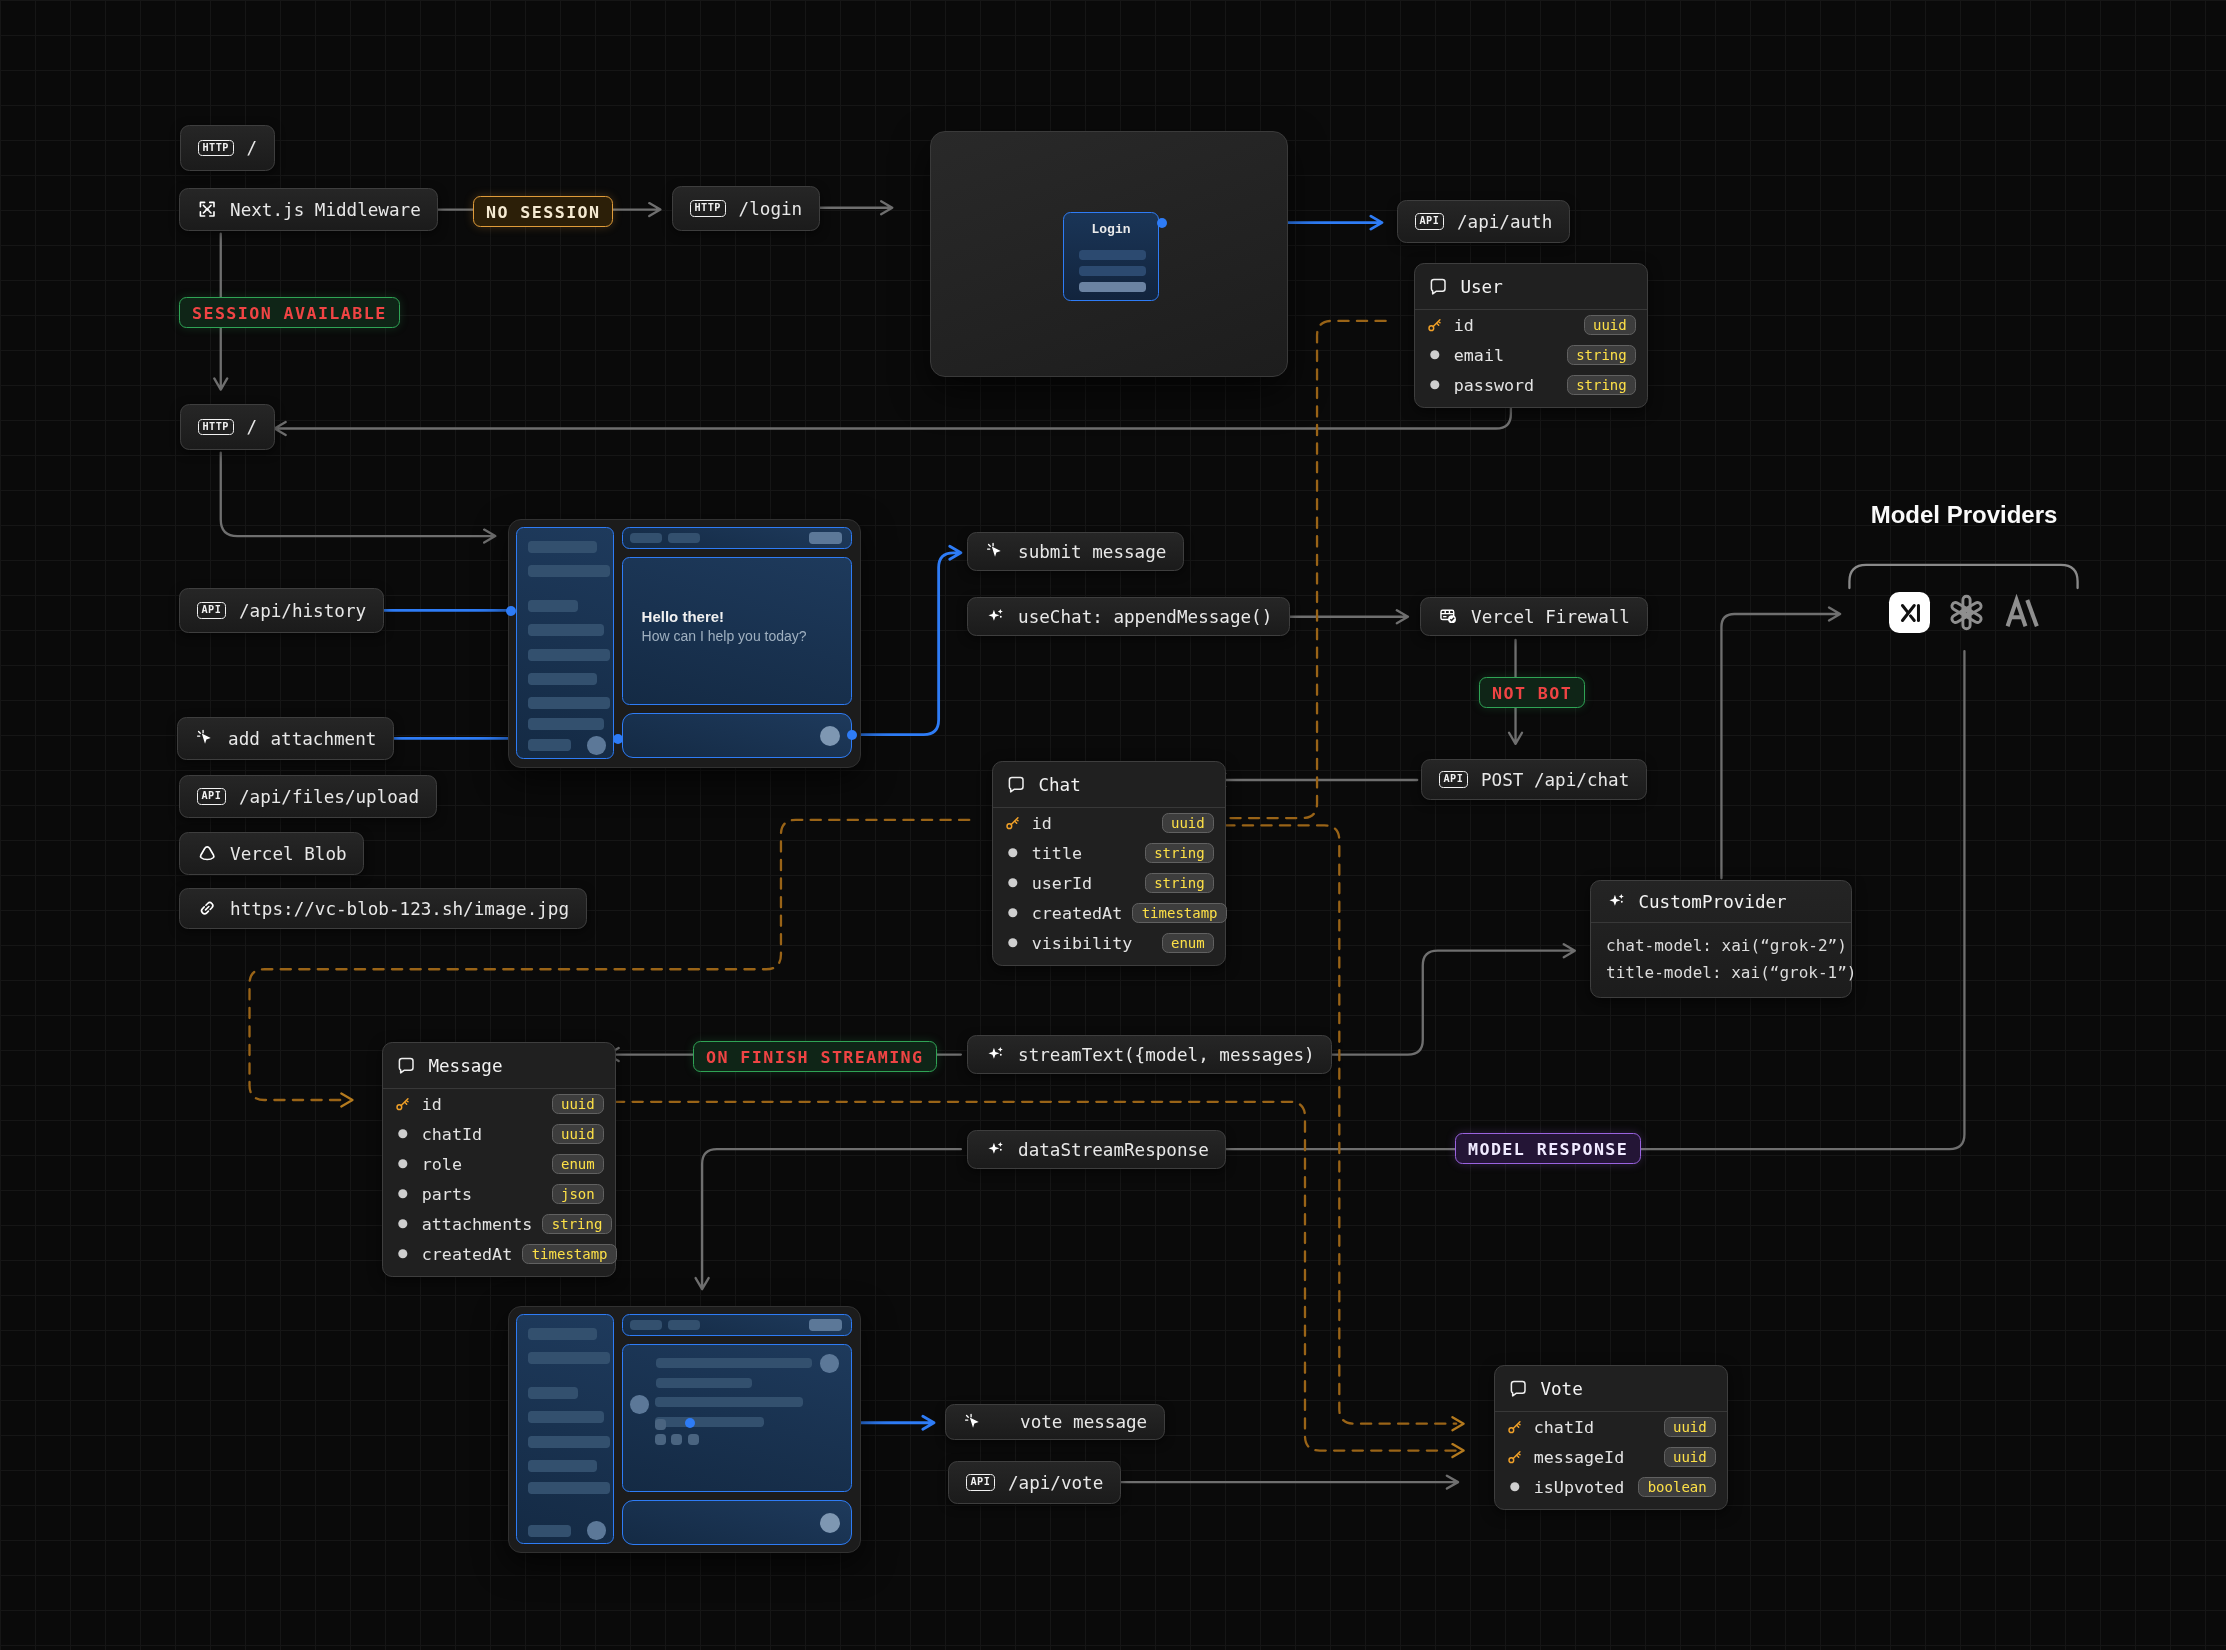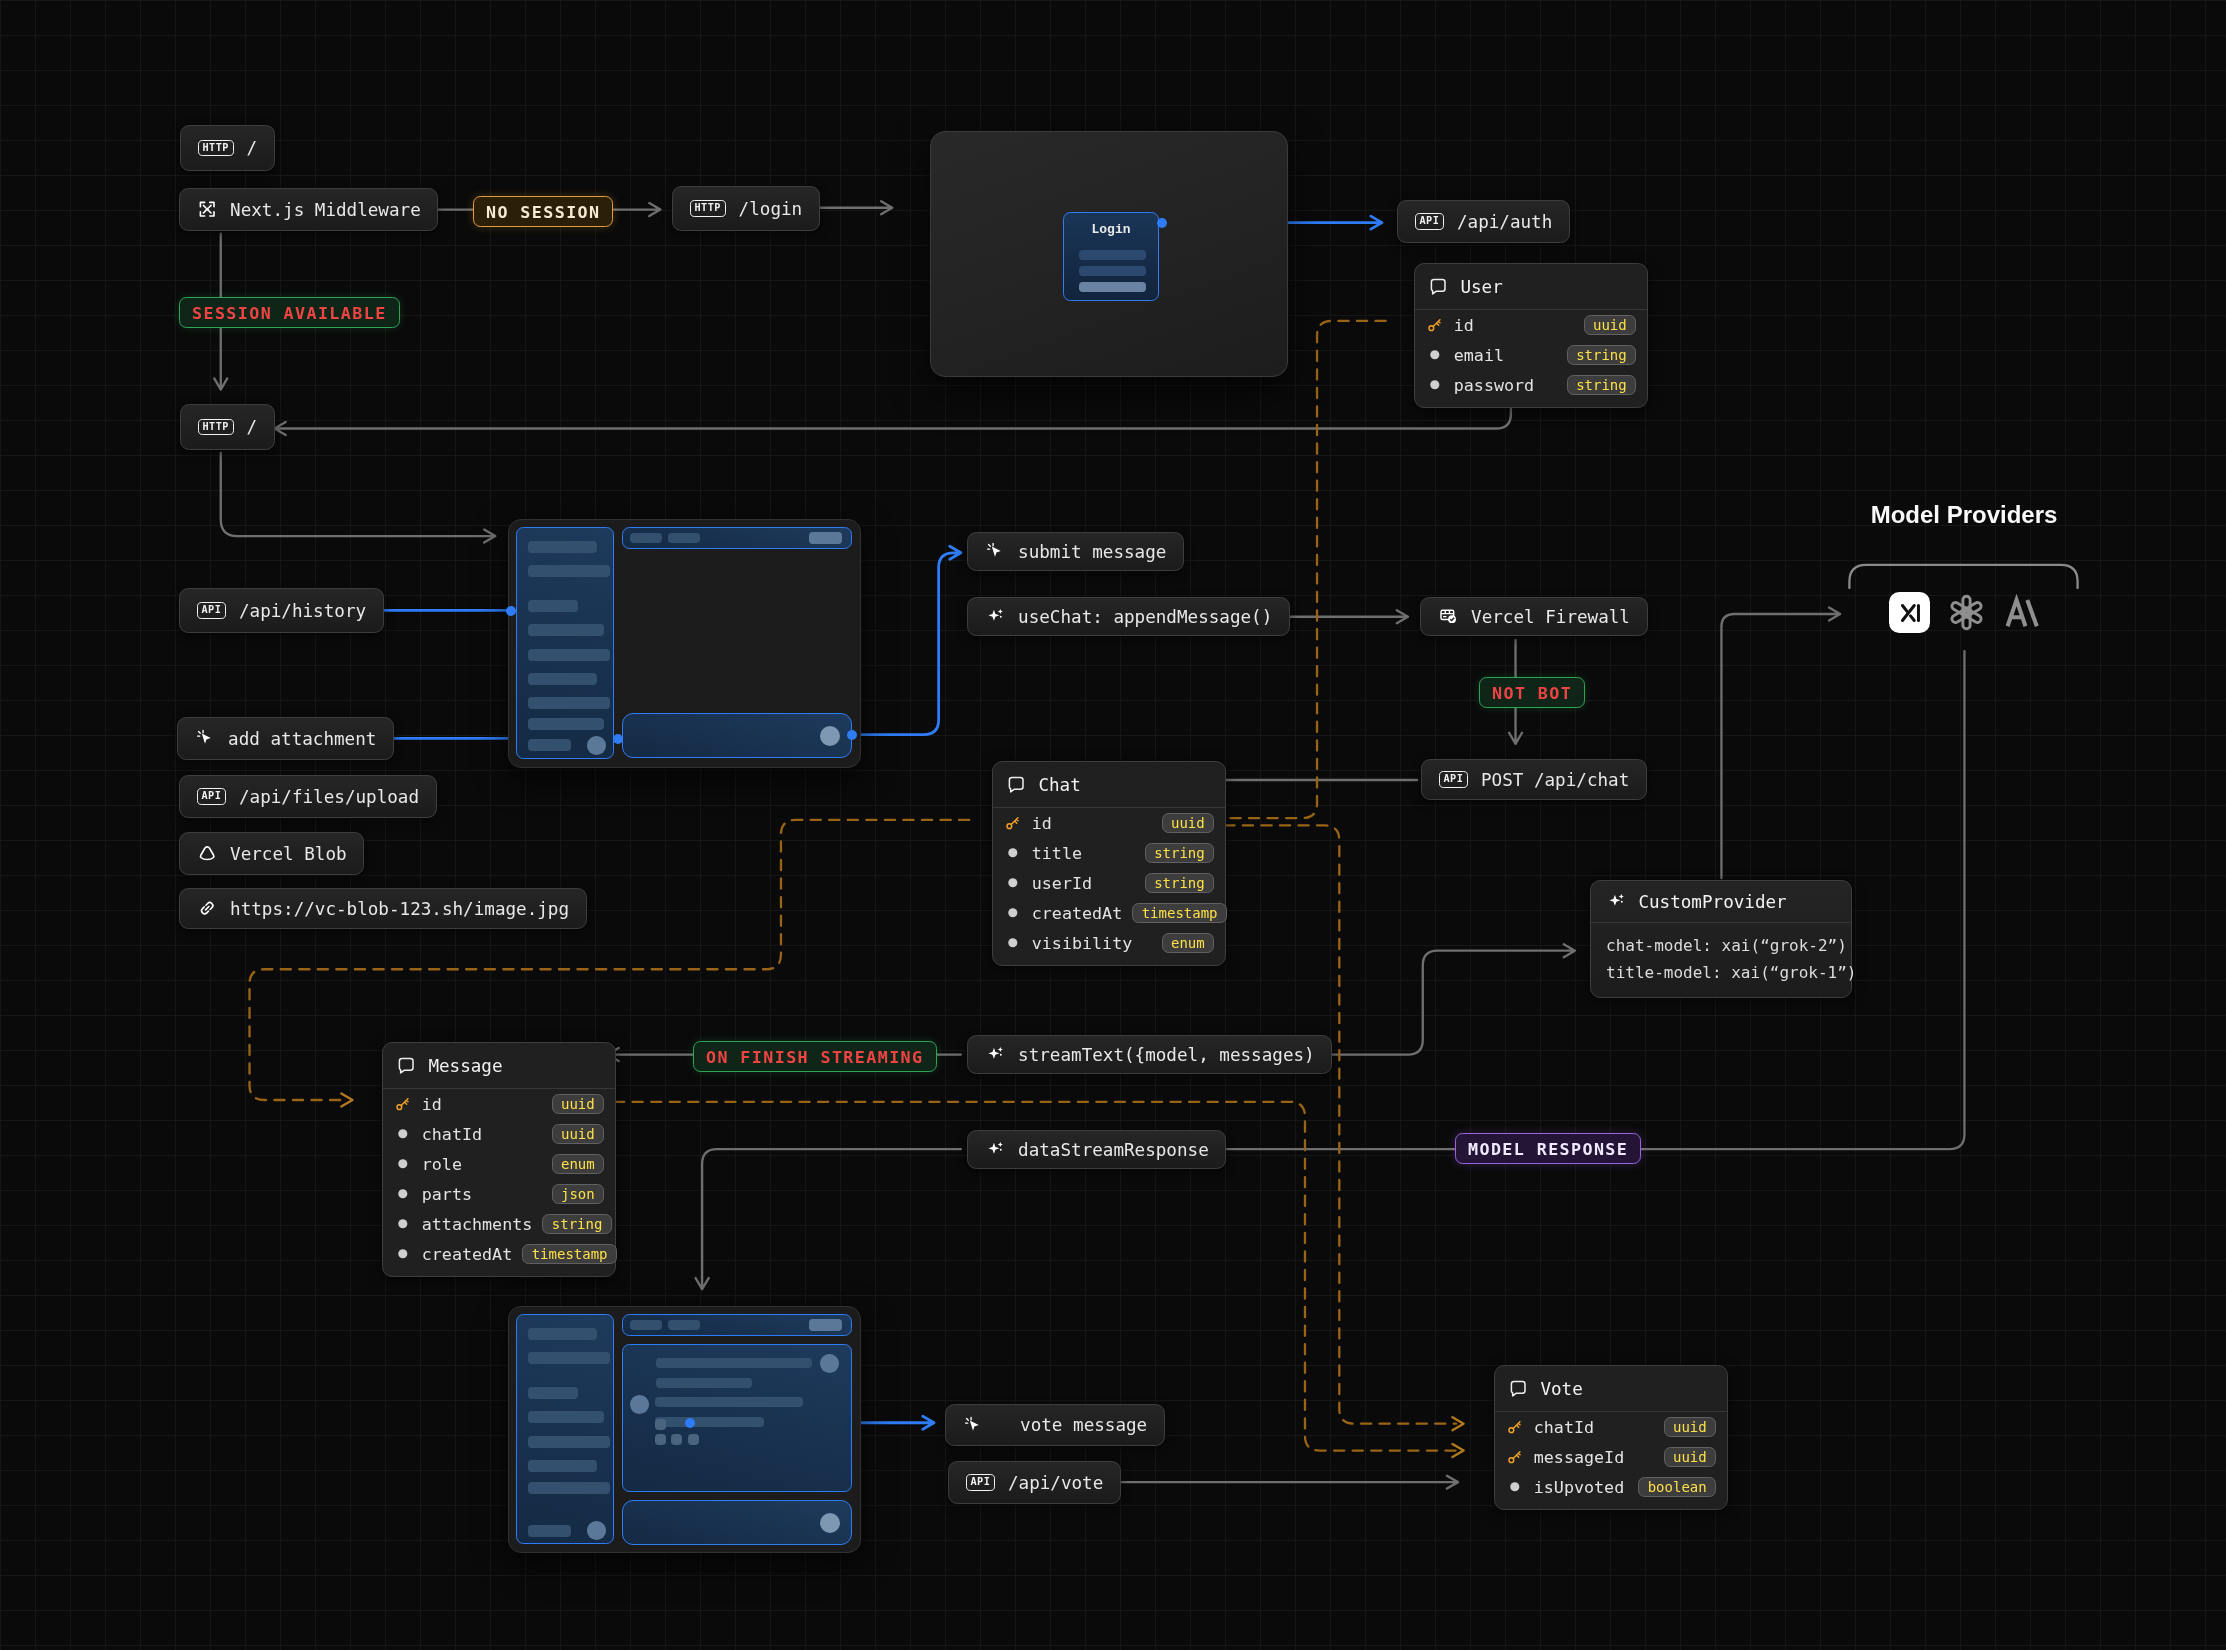--- a/index.html
+++ b/index.html
@@ -281,20 +281,24 @@
     <div class="bar" style="left:11px;top:169px;width:82px;height:12px;"></div>
     <div class="bar" style="left:11px;top:190px;width:76px;height:12px;"></div>
     <div class="bar" style="left:11px;top:211px;width:43px;height:12px;"></div>
     <div class="bcirc" style="left:70px;top:208px;width:18.6px;height:18.6px;"></div>
   </div>
   <div class="bpanel" style="left:113px;top:7.4px;width:230px;height:22px;">
     <div class="bar" style="left:7.4px;top:4.6px;width:32px;height:10.2px;"></div>
     <div class="bar" style="left:45px;top:4.6px;width:32px;height:10.2px;"></div>
     <div class="bar lt" style="left:186px;top:3.7px;width:33px;height:12px;"></div>
   </div>
+  <div class="bpanel" style="left:113px;top:37px;width:230px;height:148px;">
+    <div class="greet-title">Hello there!</div>
+    <div class="greet-sub">How can I help you today?</div>
+  </div>
   <div class="bpanel" style="left:113px;top:193px;width:230px;height:45px;border-radius:11px;">
     <div class="bcirc" style="left:197px;top:12px;width:20.4px;height:20.4px;background:#7e97b2;"></div>
   </div>
 </div>
 
 <div class="node" style="left:967px;top:532px;height:39px;">
   <svg class="ic" viewBox="0 0 22 22" width="20.4" height="20.4">
         <use href="#i-cursor"></use>
       </svg>
   <span>submit message</span>
@@ -506,21 +510,21 @@
     <div class="bar" style="left:32px;top:74px;width:11px;height:11px;top:74px;background:#4a6480;"></div>
     <div class="bar" style="left:32px;top:89px;width:11px;height:11px;background:#4a6480;"></div>
     <div class="bar" style="left:48px;top:89px;width:11px;height:11px;background:#4a6480;"></div>
     <div class="bar" style="left:65px;top:89px;width:11px;height:11px;background:#4a6480;"></div>
   </div>
   <div class="bpanel" style="left:113px;top:193px;width:230px;height:45px;border-radius:11px;">
     <div class="bcirc" style="left:197px;top:12px;width:20.4px;height:20.4px;background:#7e97b2;"></div>
   </div>
 </div>
 
-<div class="node" style="left:945px;top:1404px;height:42px;gap:37px;">
+<div class="node" style="left:945px;top:1404px;height:36px;gap:37px;">
   <svg class="ic" viewBox="0 0 22 22" width="20.4" height="20.4">
         <use href="#i-cursor"></use>
       </svg>
   <span>vote message</span>
 </div>
 
 <div class="node" style="left:948px;top:1461px;">
   <span class="chip">API</span>
   <span>/api/vote</span>
 </div>

